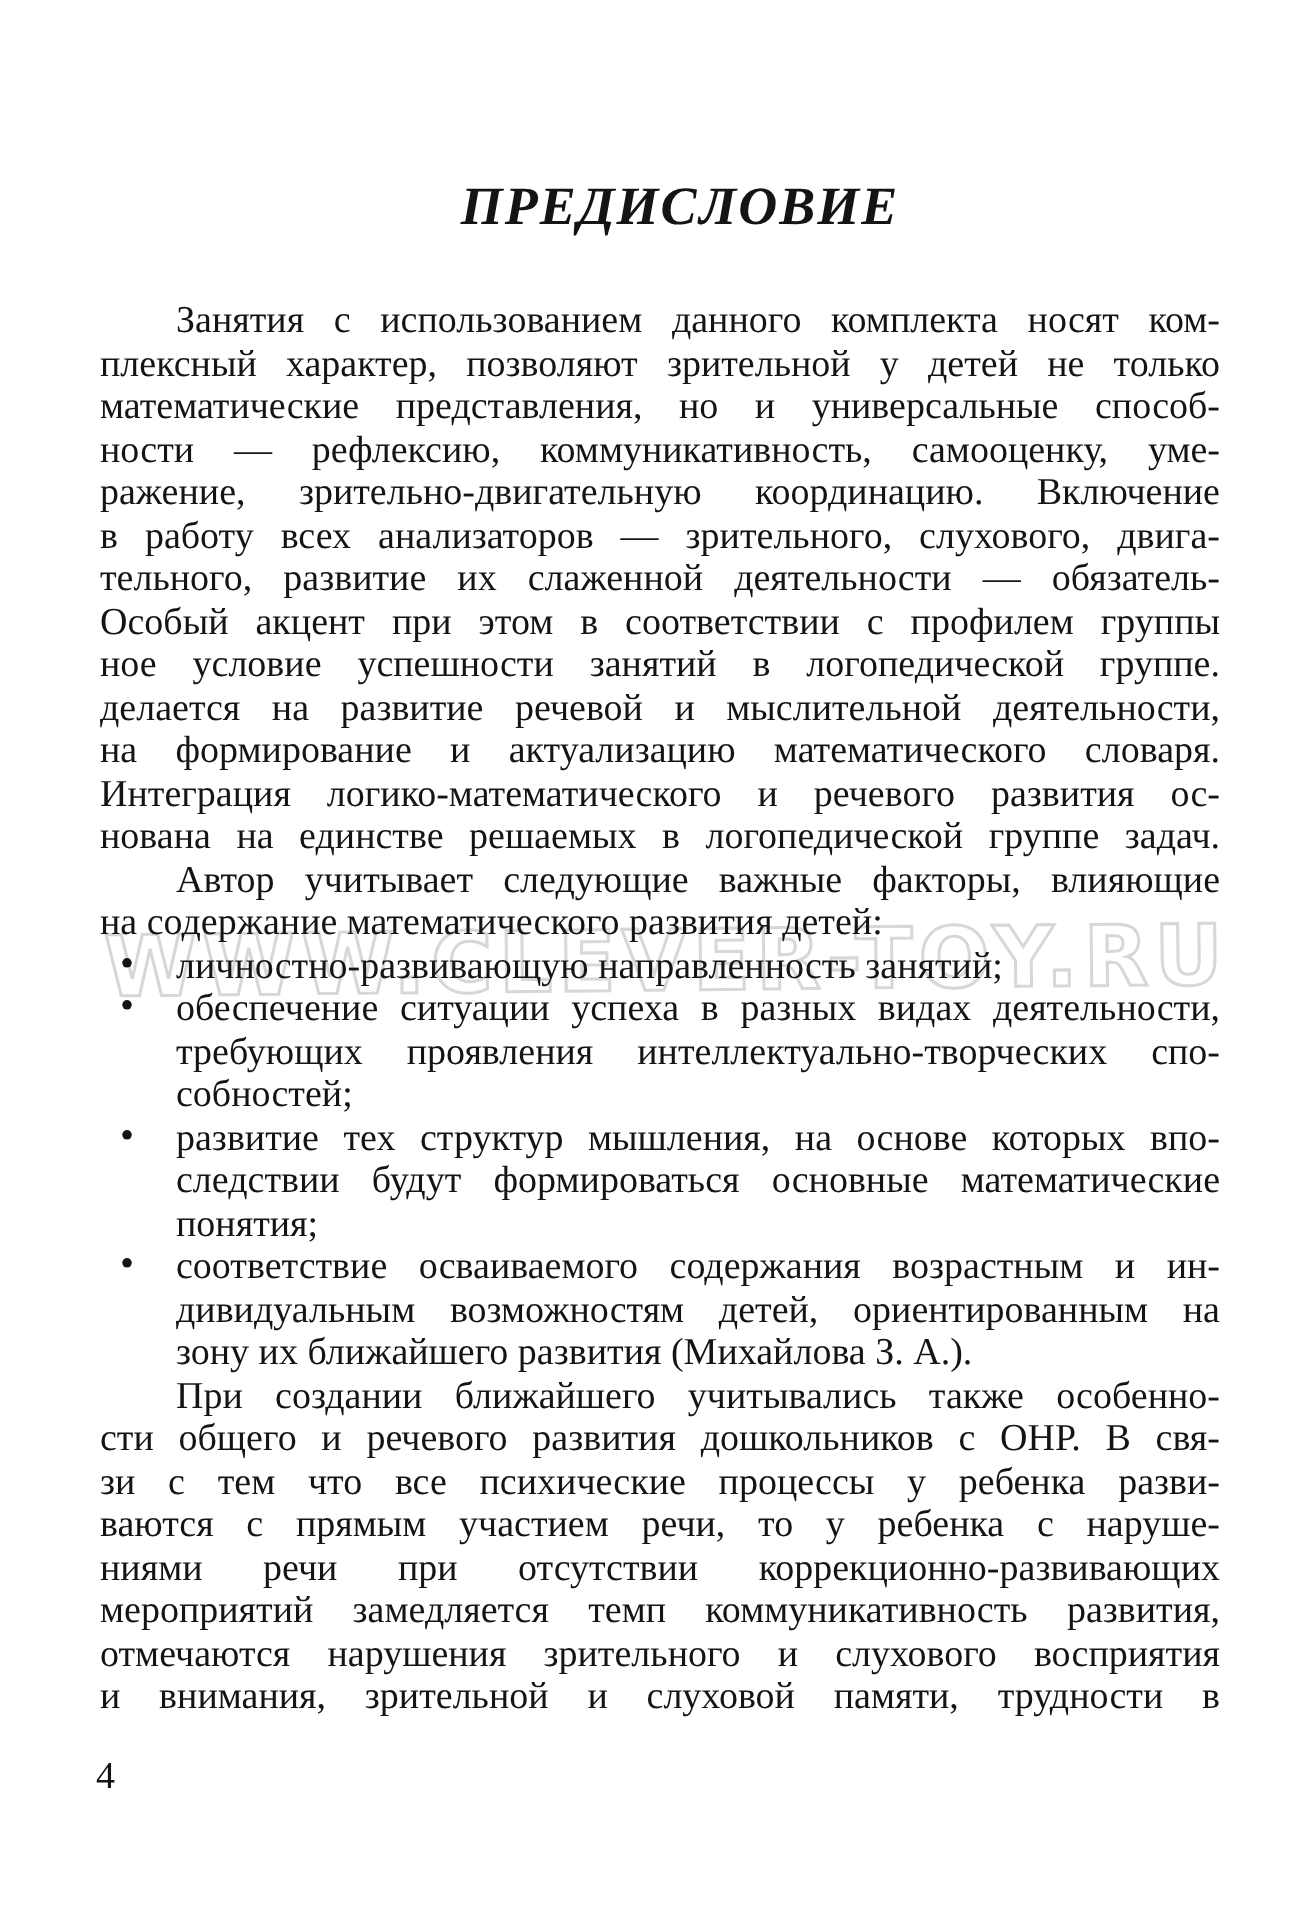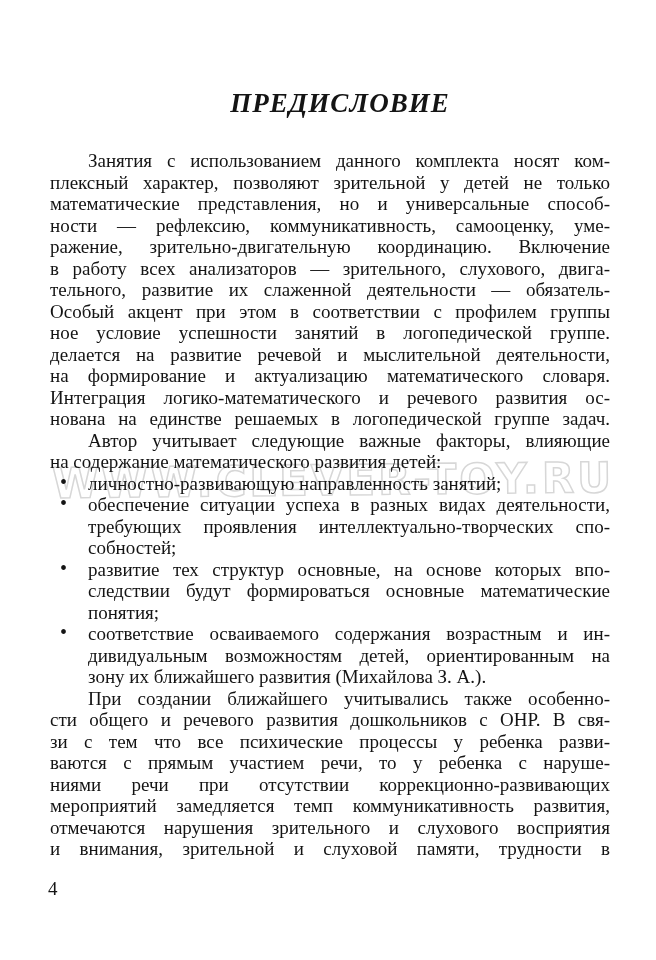--- a/index.html
+++ b/index.html
@@ -91,21 +91,21 @@
         <div class="line short">личностно-развивающую направленность занятий;</div>
       </div>
       <div class="block bullet">
         <span class="marker">•</span>
         <div class="line">обеспечение ситуации успеха в разных видах деятельности,</div>
         <div class="line">требующих проявления интеллектуально-творческих спо-</div>
         <div class="line short">собностей;</div>
       </div>
       <div class="block bullet">
         <span class="marker">•</span>
-        <div class="line">развитие тех структур основные, на основе которых впо-</div>
+        <div class="line">развитие тех структур мышления, на основе которых впо-</div>
         <div class="line">следствии будут формироваться основные математические</div>
         <div class="line short">понятия;</div>
       </div>
       <div class="block bullet">
         <span class="marker">•</span>
         <div class="line">соответствие осваиваемого содержания возрастным и ин-</div>
         <div class="line">дивидуальным возможностям детей, ориентированным на</div>
         <div class="line short">зону их ближайшего развития (Михайлова З. А.).</div>
       </div>
       <div class="block paragraph">

